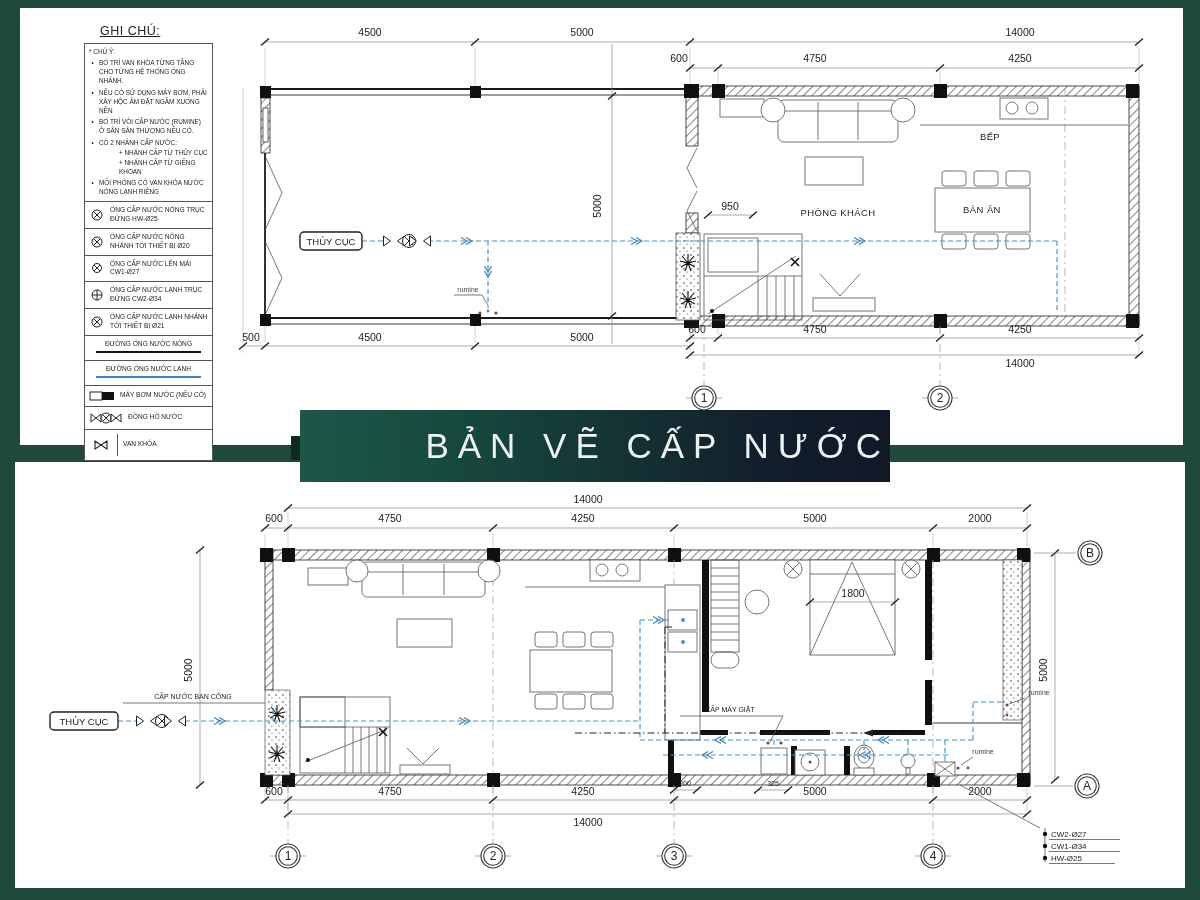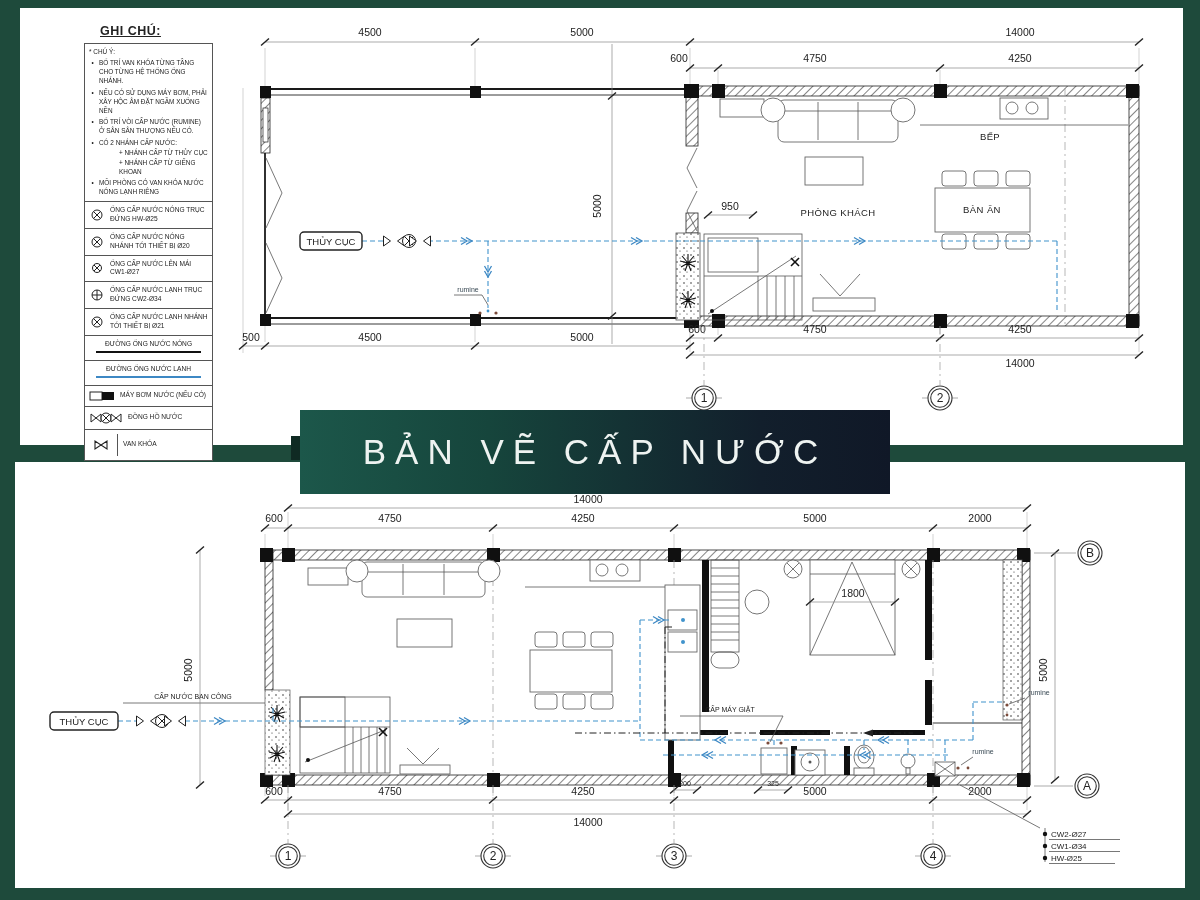--- a/index.html
+++ b/index.html
@@ -22,28 +22,28 @@
   .wl{stroke:#1a1a1a;stroke-width:1.8;fill:none}
   .wl2{stroke:#222;stroke-width:.9;fill:none}
   .thin{stroke:#555;stroke-width:.8;fill:none}
   .furn{fill:#fff;stroke:#666;stroke-width:.9}
   .blk{fill:#101010}
   .cold{stroke:#4093cc;stroke-width:1.1;fill:none;stroke-dasharray:5 3}
   .hot{stroke:#222;stroke-width:1;fill:none;stroke-dasharray:7 3 1.5 3}
   .axis{stroke:#999;stroke-width:.7;stroke-dasharray:8 4 2 4;fill:none}
   .bub{fill:#fff;stroke:#333;stroke-width:1.1}
   
-  #banner{position:absolute;left:300px;top:410px;width:590px;height:84px;z-index:6;
+  #banner{position:absolute;left:300px;top:410px;width:590px;height:72px;z-index:6;
     background:linear-gradient(90deg,#1c574a 0%,#16453c 32%,#121f2c 78%,#101827 100%);
-    display:flex;align-items:center;justify-content:center}
+    display:flex;align-items:center;justify-content:flex-end}
   #banner::before{content:"";position:absolute;left:-9px;top:26px;width:9px;height:24px;background:#0f2a23}
   #banner .t{font-size:35px;letter-spacing:9px;color:#eef3f1;font-weight:300;white-space:nowrap}
   
   .legend{position:absolute;left:64px;top:16px;width:129px;color:#222;z-index:3}
-  .legend-title{font-size:12.5px;font-weight:bold;text-decoration:underline;margin:0 0 6px 16px;letter-spacing:.5px}
+  .legend-title{font-size:12.5px;font-weight:normal;text-decoration:underline;margin:0 0 6px 16px;letter-spacing:.5px}
   .lbox{border:1.1px solid #555;background:#fff;padding:4px 4px;margin-top:-1px;box-sizing:border-box}
   .notes{font-size:6.4px;line-height:1.4}
   .nhdr{margin-bottom:2px}
   .nrow{display:flex;gap:3px;margin-top:2.5px}
   .ndot{width:7px;text-align:center;flex:0 0 auto}
   .nsub{margin-left:30px;margin-top:1px}
   .litem{display:flex;align-items:center;gap:5px;font-size:6.6px;line-height:1.35;min-height:22px}
   .licon{flex:0 0 16px;display:flex;justify-content:center}
   .lrow-line{text-align:center;font-size:6.6px;padding-top:4px;padding-bottom:7px}
   .pipe-swatch{height:2px;width:88%;margin:4px auto 0;background:#111}

